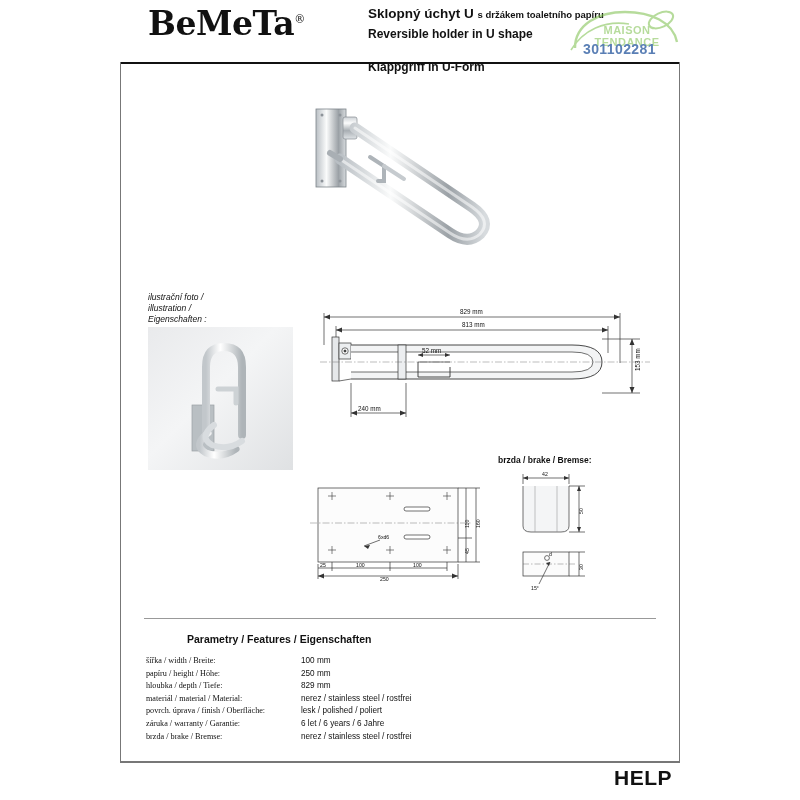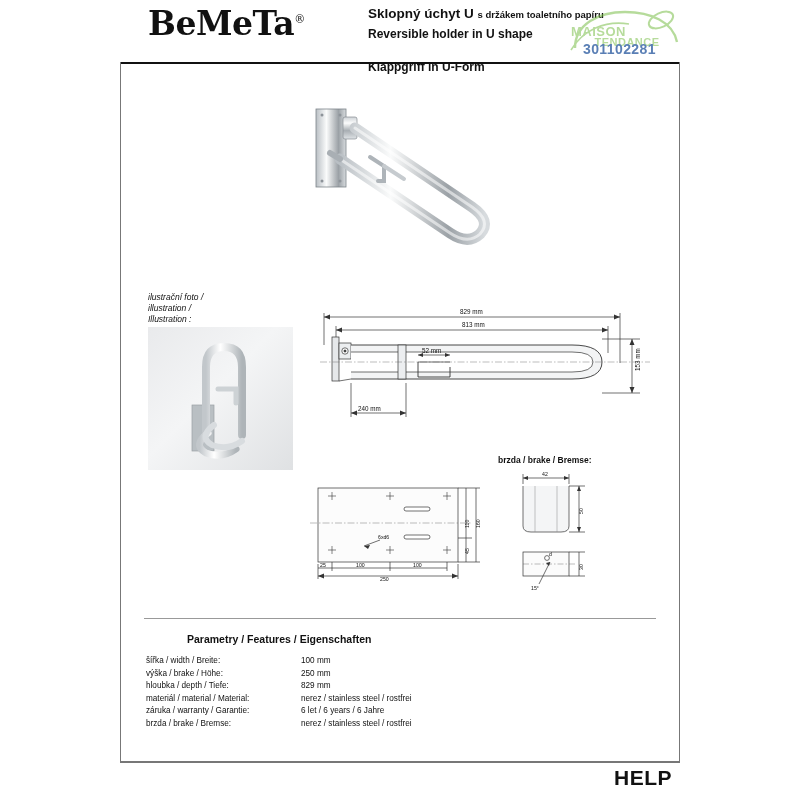--- a/index.html
+++ b/index.html
@@ -29,22 +29,22 @@
   .t-line3{font-size:12px;font-weight:bold;margin-top:19px;}
   .code{
     position:absolute;left:583px;top:5px;
     font-size:14px;font-weight:bold;color:#5a7fb5;letter-spacing:0.4px;margin-top:36px;
   }
   .watermark{
     position:absolute;left:565px;top:8px;width:118px;height:46px;
     opacity:.55;
   }
   .wm-text1{
-    position:absolute;left:6px;top:16px;width:112px;text-align:left;
-    font-size:13px;font-weight:bold;color:#7bbf4b;letter-spacing:0.5px;
+    position:absolute;left:6px;top:16px;width:112px;text-align:center;
+    font-size:11px;font-weight:bold;color:#7bbf4b;letter-spacing:0.5px;
   }
   .wm-text2{
     position:absolute;left:6px;top:28px;width:112px;text-align:center;
     font-size:11px;font-weight:bold;color:#7bbf4b;letter-spacing:0.5px;
   }
   .hdr-rule{position:absolute;left:120px;top:62px;width:560px;height:2px;background:#111;}
 
   
   .frame{
     position:absolute;left:120px;top:62px;width:560px;height:700px;
@@ -75,21 +75,21 @@
   
   .param-rule{position:absolute;left:144px;top:618px;width:512px;height:1px;background:#999;}
   .param-title{
     position:absolute;left:146px;top:633px;font-size:10.5px;font-weight:bold;padding-left:41px;
   }
   .param-table{
     position:absolute;left:146px;top:655px;width:500px;
     font-size:8.2px;line-height:12.6px;
   }
   .param-table .row{display:flex;}
-  .param-table .k{width:155px;color:#111;}
+  .param-table .k{width:155px;color:#111;font-family:Liberation Serif, serif;}
   .param-table .v{color:#111;}
 
   .footer-rule{position:absolute;left:120px;top:762px;width:560px;height:1px;background:#777;}
   .footer{
     position:absolute;left:0;top:766px;width:672px;text-align:right;
     font-size:21px;font-weight:bold;letter-spacing:0.5px;color:#111;
   }
 
   svg{display:block;overflow:visible;}
   .dim-txt{font-family:"Liberation Sans", sans-serif;font-size:6.3px;fill:#111;}
@@ -162,21 +162,21 @@
       <path d="M70 62 L84 71 L84 86 L78 86" fill="none" stroke="#aeb4b9" stroke-width="4" stroke-linecap="round"></path>
       <path d="M84 71 L104 84" fill="none" stroke="#c6cbcf" stroke-width="4" stroke-linecap="round"></path>
 
       <path d="M40 64 L30 58" fill="none" stroke="#a9afb4" stroke-width="6" stroke-linecap="round"></path>
     </svg>
   </div>
 
   <div class="illus-label">
     <div>ilustrační foto /</div>
     <div>illustration /</div>
-    <div>Illustration :</div>
+    <div>Eigenschaften :</div>
   </div>
 
   <div class="illus-photo">
     <svg width="145" height="143" viewBox="0 0 145 143">
       <defs>
         <linearGradient id="ill1" x1="0" y1="0" x2="1" y2="0">
           <stop offset="0%" stop-color="#c2c7cb"></stop>
           <stop offset="40%" stop-color="#ffffff"></stop>
           <stop offset="100%" stop-color="#aeb4b8"></stop>
         </linearGradient>
@@ -350,32 +350,36 @@
 
   <div class="param-rule"></div>
   <div class="param-title">Parametry / Features / Eigenschaften</div>
 
   <div class="param-table">
     <div class="row">
       <div class="k">šířka / width / Breite:</div>
       <div class="v">100 mm</div>
     </div>
     <div class="row">
-      <div class="k">výška / brake / Höhe:</div>
+      <div class="k">papíru / height / Höhe:</div>
       <div class="v">250 mm</div>
     </div>
     <div class="row">
       <div class="k">hloubka / depth / Tiefe:</div>
       <div class="v">829 mm</div>
     </div>
     <div class="row">
       <div class="k">materiál / material / Material:</div>
       <div class="v">nerez / stainless steel / rostfrei</div>
     </div>
     <div class="row">
+      <div class="k">povrch. úprava / finish / Oberfläche:</div>
+      <div class="v">lesk / polished / poliert</div>
+    </div>
+    <div class="row">
       <div class="k">záruka / warranty / Garantie:</div>
       <div class="v">6 let / 6 years / 6 Jahre</div>
     </div>
     <div class="row">
       <div class="k">brzda / brake / Bremse:</div>
       <div class="v">nerez / stainless steel / rostfrei</div>
     </div>
   </div>
 
   <div class="footer-rule"></div>

